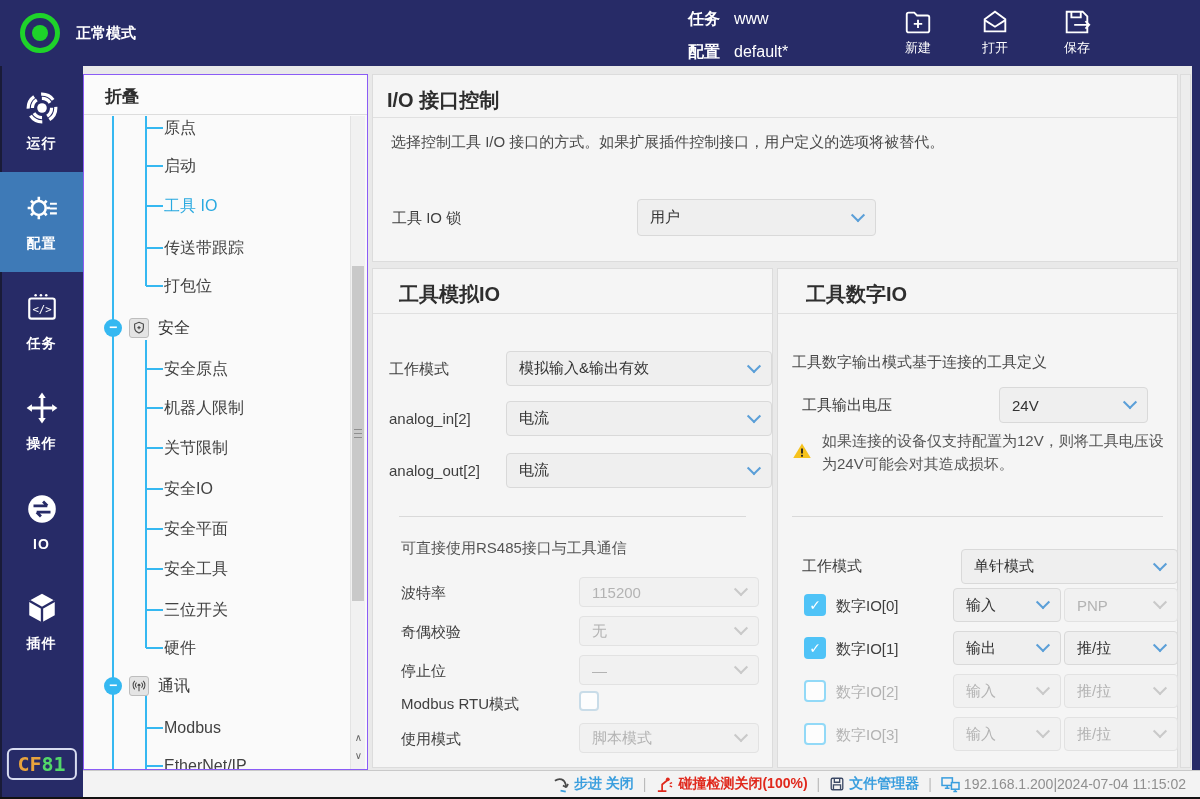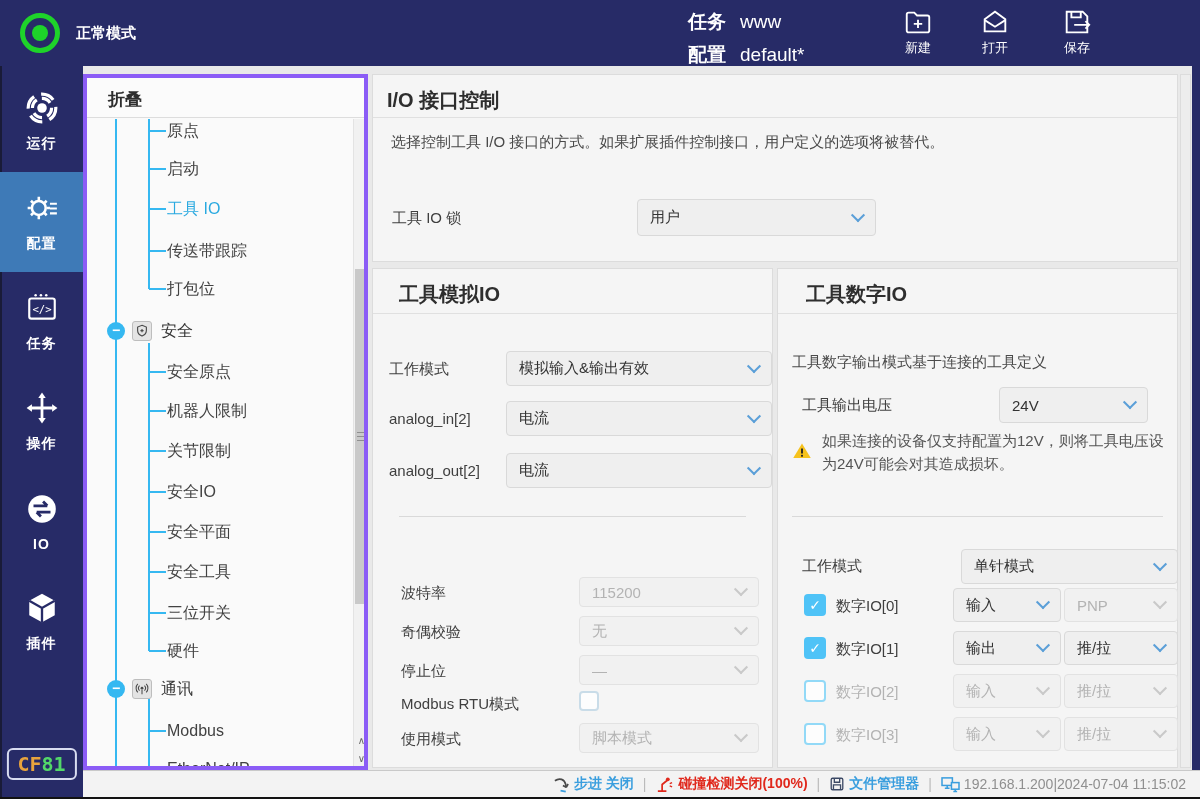--- a/index.html
+++ b/index.html
@@ -5,42 +5,42 @@
   html,body{margin:0;padding:0;background:#cfcfcf;}
   .app{position:relative;width:1200px;height:799px;overflow:hidden;
        font-family:"Liberation Sans","DejaVu Sans",sans-serif;
        background:#e9e9e9;-webkit-font-smoothing:antialiased;}
   
   .topbar{position:absolute;left:0;top:0;width:1200px;height:66px;background:var(--navy,#272b67);}
   .mode-light{position:absolute;left:20px;top:13px;width:40px;height:40px;border:5px solid var(--green,#1ed32a);
        border-radius:50%;box-sizing:border-box;display:flex;align-items:center;justify-content:center;}
   .mode-dot{width:16px;height:16px;border-radius:50%;background:var(--green,#1ed32a);}
   .mode-label{position:absolute;left:76px;top:24px;color:#fff;font-size:15px;font-weight:bold;}
-  .tb-kv{position:absolute;left:688px;color:#fff;font-size:19px;}
+  .tb-kv{position:absolute;left:688px;color:#fff;font-size:16px;}
   .tb-kv b{font-weight:bold;margin-right:14px;}
   .tb-kv .v{font-weight:normal;}
   .tb-row1{top:9px;} .tb-row2{top:42px;}
   .tb-action{position:absolute;top:7px;width:64px;text-align:center;color:#fff;cursor:pointer;}
   .tb-action svg{width:30px;height:30px;display:block;margin:0 auto;}
   .tb-action .cap{font-size:13px;margin-top:2px;}
   
   .sidebar{position:absolute;left:0;top:66px;width:83px;height:733px;background:var(--navy,#272b67);}
   .sidebar .edge{position:absolute;left:0;top:0;width:2px;height:100%;background:#191b38;}
   .sb-item{position:absolute;left:0;width:83px;height:100px;display:flex;flex-direction:column;
        align-items:center;justify-content:center;color:#fff;cursor:pointer;}
   .sb-item svg{width:34px;height:34px;}
   .sb-item .cap{font-size:14px;font-weight:bold;margin-top:6px;letter-spacing:1px;}
   .sb-item.active{background:var(--active,#3e7ab7);}
   .cf-badge{position:absolute;left:50%;transform:translateX(-50%);top:682px;border:2px solid #d8dcf0;
        border-radius:6px;padding:2px 9px;font-size:20px;font-weight:bold;
        font-family:"DejaVu Sans Mono","Liberation Mono",monospace;white-space:nowrap;}
   .cf-badge .cf{color:var(--badge_orange,#e8a33d);} .cf-badge .num{color:var(--badge_green,#52d869);}
   
   .tree-panel{position:absolute;left:83px;top:74px;width:285px;height:696px;background:#fafafa;
-       border:4px solid #8b5cf6;box-sizing:border-box;overflow:hidden;}
+       border:1px solid #8b5cf6;box-sizing:border-box;overflow:hidden;}
   .tree-head{position:absolute;left:0;top:0;width:100%;height:40px;background:#fbfbfb;border-bottom:1px solid #ddd;box-sizing:border-box;}
   .tree-head .t{position:absolute;left:21px;top:10px;font-size:17px;font-weight:bold;color:#2e2e2e;}
   .vline,.hline{position:absolute;background:var(--accent,#35b8f1);}
   .vline{width:2px;} .hline{height:2px;width:17px;left:62px;}
   .tree-item{position:absolute;left:80px;height:22px;line-height:22px;font-size:16px;color:#424242;cursor:pointer;white-space:nowrap;}
   .tree-item.active{color:#29a9e0;}
   .tree-root-label{position:absolute;left:74px;height:22px;line-height:22px;font-size:16px;color:#333;cursor:pointer;}
   .minus-circle{position:absolute;left:20px;width:18px;height:18px;border-radius:50%;background:var(--accent,#35b8f1);
        color:#fff;font-size:14px;line-height:17px;text-align:center;font-weight:bold;cursor:pointer;}
   .node-icon{position:absolute;left:45px;width:20px;height:20px;background:#e4e4e4;border:1px solid #bdbdbd;
@@ -290,20 +290,21 @@
     </div>
 
     <div class="lbl" style="left:16px;top:193px;">analog_out[2]</div>
     <div class="dd" style="left:133px;top:184px;width:266px;height:35px;">
       <span>电流</span>
       <span class="chev"></span>
     </div>
 
     <div class="inner-div" style="left:26px;right:26px;top:247px;"></div>
 
+    <div class="note" style="left:28px;top:270px;">可直接使用RS485接口与工具通信</div>
 
     <div class="lbl" style="left:28px;top:315px;">波特率</div>
     <div class="dd disabled" style="left:206px;top:308px;width:180px;height:30px;">
       <span>115200</span>
       <span class="chev"></span>
     </div>
 
     <div class="lbl" style="left:28px;top:354px;">奇偶校验</div>
     <div class="dd disabled" style="left:206px;top:347px;width:180px;height:30px;">
       <span>无</span>

